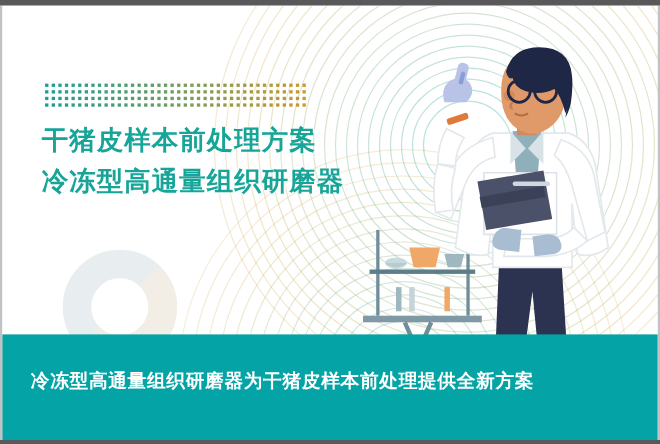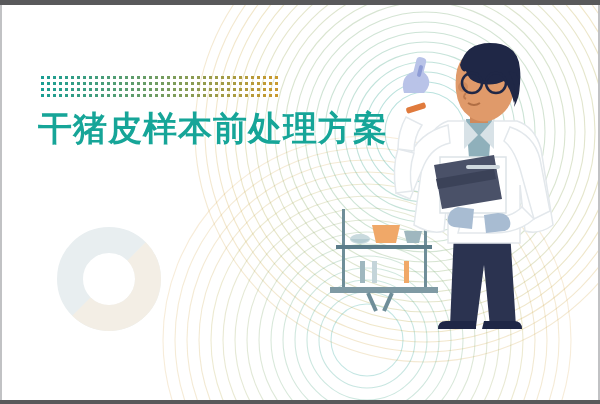--- a/index.html
+++ b/index.html
@@ -95,21 +95,21 @@
     margin:1px 0 0 1px;
   }
 
   
   .headline{
     position:absolute;
     left:36px;top:104px;
     z-index:20;
   }
   .headline .ln{
-    font-size:34px;
+    font-size:24px;
     line-height:38px;
     font-weight:bold;
     color:#16a598;
     letter-spacing:1px;
     white-space:nowrap;
     text-shadow:
       0 0 1px rgba(255,255,255,.9),
       2px 0 0 rgba(255,255,255,.55),
       -2px 0 0 rgba(255,255,255,.55);
   }
@@ -393,20 +393,21 @@
         <i style="background: rgb(179, 155, 59);"></i>
         <i style="background: rgb(183, 154, 56);"></i>
         <i style="background: rgb(188, 154, 54);"></i>
         <i style="background: rgb(192, 154, 51);"></i>
         <i style="background: rgb(197, 154, 49);"></i>
         <i style="background: rgb(201, 154, 46);"></i>
       </div>
 
     <div class="headline">
       <div class="ln">干猪皮样本前处理方案</div>
+      <div class="ln">冷冻型高通量组织研磨器</div>
     </div>
 
     <div class="cart">
       <svg width="130" height="112" viewBox="0 0 130 112" aria-hidden="true">
 
         <rect x="22" y="6" width="3" height="78" fill="#6f8e99"></rect>
         <rect x="104" y="6" width="3" height="78" fill="#6f8e99"></rect>
 
         <rect x="16" y="42" width="96" height="4" fill="#5c7d8a"></rect>
         <rect x="10" y="84" width="108" height="6" fill="#7f9aa4"></rect>
@@ -473,17 +474,20 @@
           <circle cx="134" cy="48" r="10"></circle>
           <path d="M120 47 h4"></path>
           <path d="M100 47 h0"></path>
         </g>
 
         <path d="M104 58 q-4 4 0 6" stroke="#c07c50" stroke-width="2" fill="none"></path>
         <path d="M106 68 q6 4 12 0" stroke="#b06e44" stroke-width="2" fill="none"></path>
       </svg>
     </div>
 
+    <div class="banner">
+      <div class="banner-text">冷冻型高通量组织研磨器为干猪皮样本前处理提供全新方案</div>
+    </div>
 
   </div>
 
 
 </div>
 
 </body></html>

